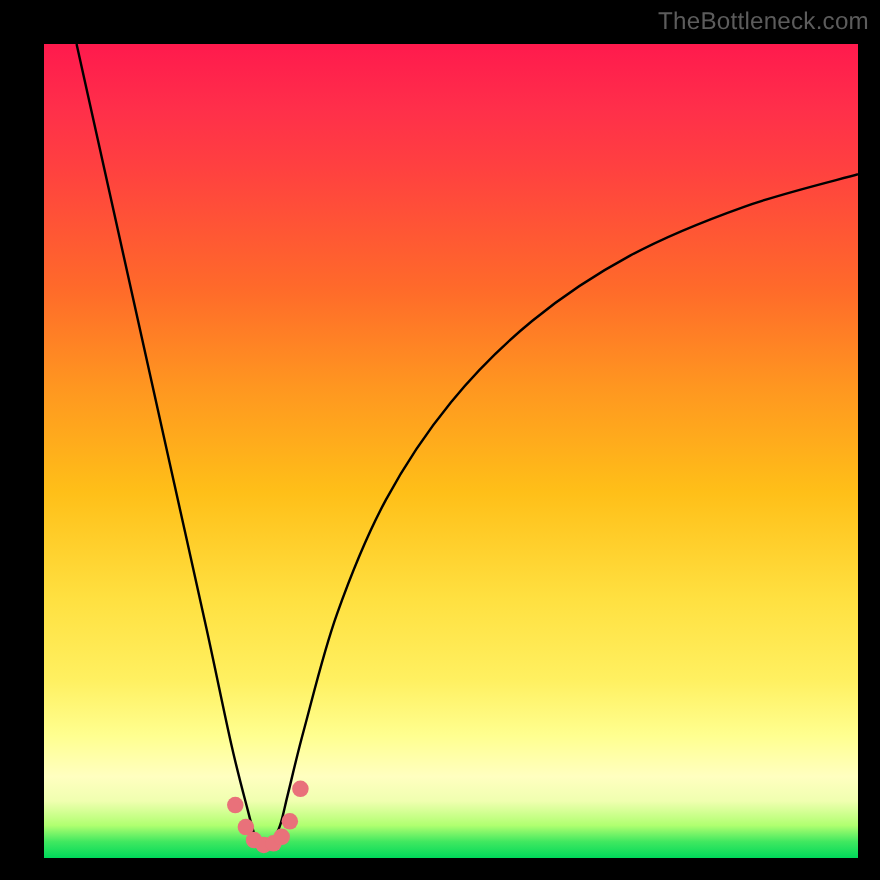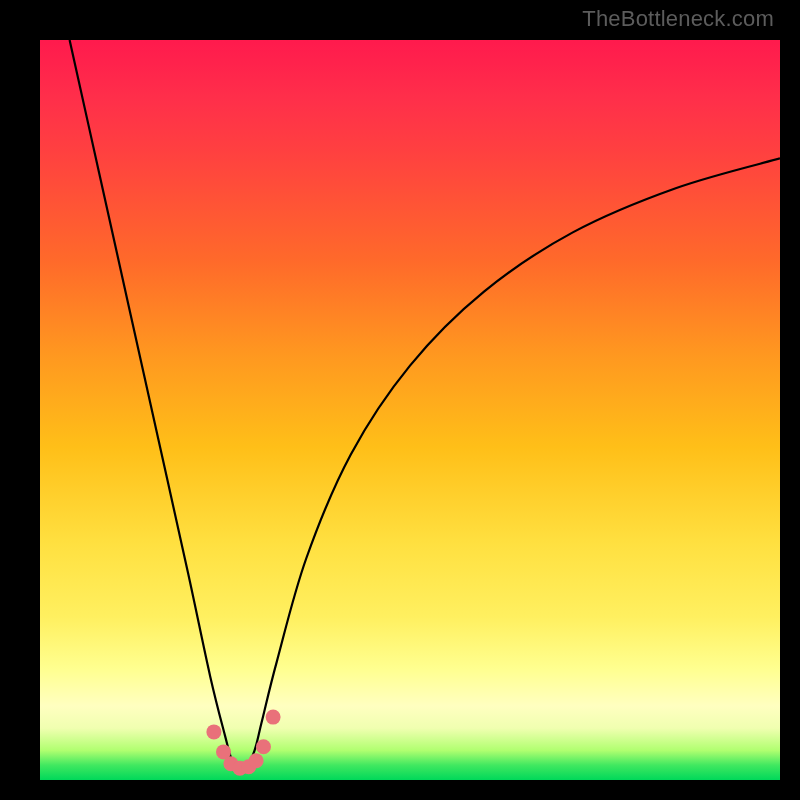--- a/index.html
+++ b/index.html
@@ -47,21 +47,21 @@
   svg.curve {
     position: absolute;
     left: 0;
     top: 0;
     width: 740px;
     height: 740px;
   }
   .attrib {
     position: absolute;
     top: 6px;
-    right: 26px;
+    right: 10px;
     font-size: 22px;
     font-weight: 500;
     color: #5c5c5c;
     letter-spacing: 0.2px;
   }
 </style>
 </head>
 <body>
 
 <div class="frame">

